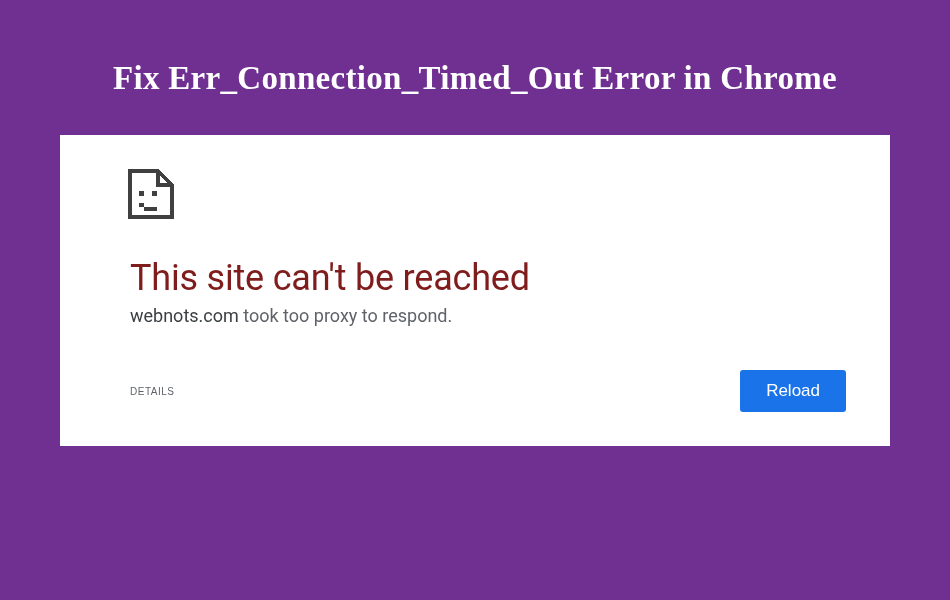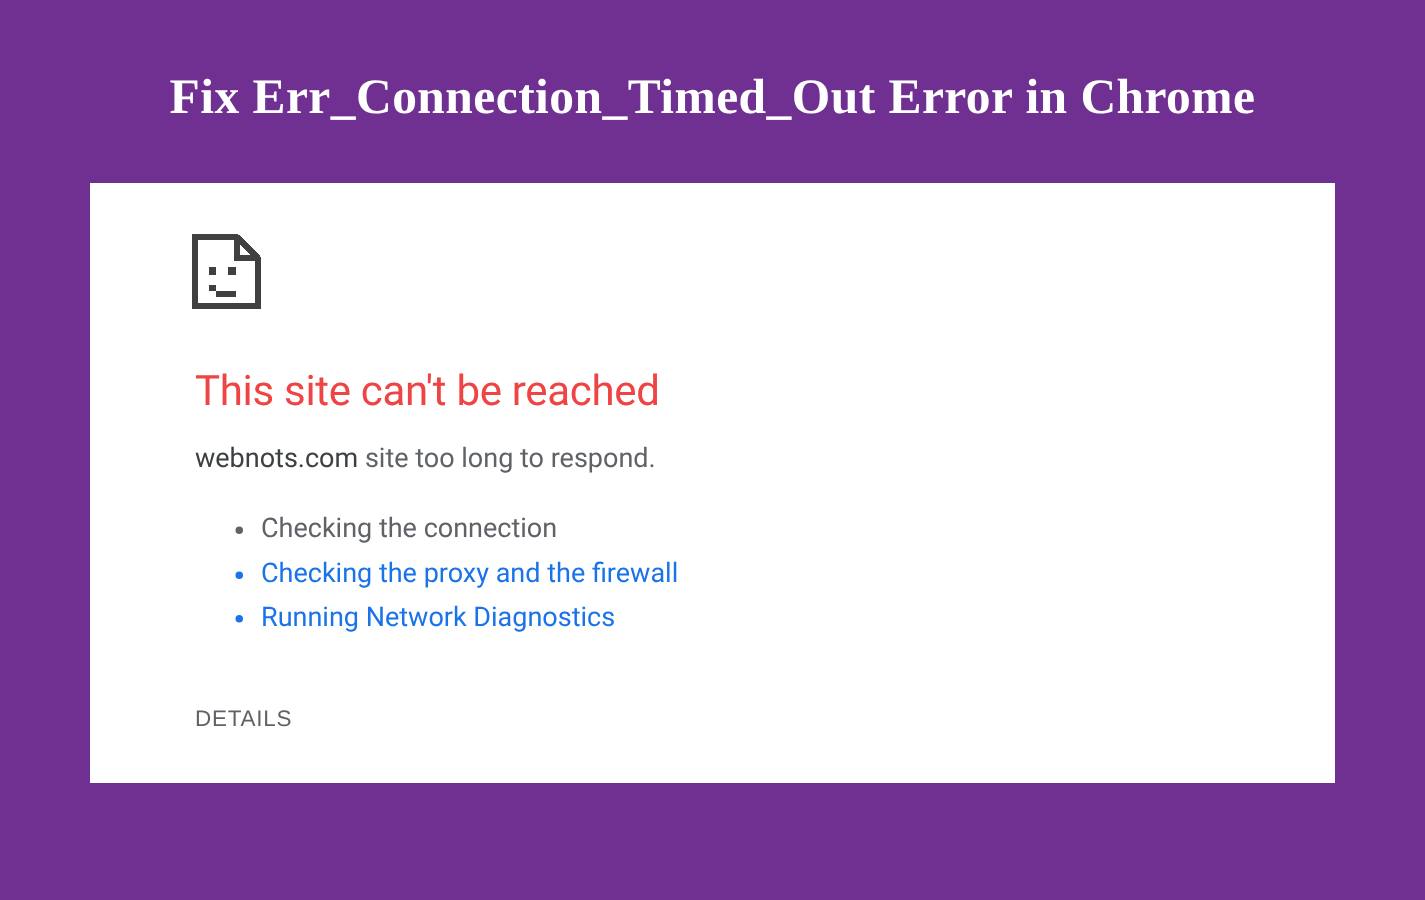--- a/index.html
+++ b/index.html
@@ -12,41 +12,41 @@
       height: 600px;
       background: #6f3091;
       font-family: -apple-system, BlinkMacSystemFont, "Segoe UI", Roboto, Arial, sans-serif;
       overflow: hidden;
     }
     .page-title {
       color: #ffffff;
       font-size: 33px;
       font-weight: 700;
       text-align: center;
-      padding-top: 47px;
+      padding-top: 60px;
       font-family: Georgia, "Times New Roman", serif;
       letter-spacing: 0.3px;
     }
     .error-panel {
       background: #ffffff;
       margin: 38px 60px 0 60px;
       padding: 34px 44px 34px 70px;
       position: relative;
     }
     .sad-icon {
       width: 46px;
       height: 50px;
       margin-bottom: 38px;
       margin-left: -2px;
     }
     .heading {
-      font-size: 28px;
-      color: #ef4444;
+      font-size: 36px;
+      color: #7f1d1d;
       font-weight: 400;
-      margin-bottom: 18px;
+      margin-bottom: 6px;
       letter-spacing: -0.2px;
     }
     .subtext {
       font-size: 18px;
       color: #5f6368;
       margin-bottom: 22px;
     }
     .subtext .hostname {
       font-weight: 400;
       color: #3c4043;
@@ -79,21 +79,21 @@
       margin-top: 22px;
       letter-spacing: 0.3px;
     }
     .bottom-row {
       display: flex;
       justify-content: space-between;
       align-items: center;
       margin-top: 44px;
     }
     .details-btn {
-      font-size: 15px;
+      font-size: 10px;
       color: #5f6368;
       letter-spacing: 0.5px;
       background: none;
       border: none;
       cursor: pointer;
       font-weight: 500;
     }
     .reload-btn {
       background: #1a73e8;
       color: #ffffff;
@@ -125,34 +125,24 @@
       <rect x="24" y="22" width="5" height="5" fill="#404040"></rect>
 
       <rect x="11" y="34" width="5" height="4" fill="#404040"></rect>
       <rect x="16" y="38" width="13" height="4" fill="#404040"></rect>
     </svg>
   </div>
 
   <div class="heading">This site can't be reached</div>
 
   <div class="subtext">
-    <span class="hostname">webnots.com</span><span> site too long to respond.</span>
+    <span class="hostname">webnots.com</span><span> took too proxy to respond.</span>
   </div>
 
 
-  <ul class="suggestions">
-    <li class="plain">
-      <span>Checking the connection</span>
-    </li>
-    <li class="link-item">
-      <a href="#">Checking the proxy and the firewall</a>
-    </li>
-    <li class="link-item">
-      <a href="#">Running Network Diagnostics</a>
-    </li>
-  </ul>
 
 
   <div class="bottom-row">
     <button class="details-btn">DETAILS</button>
+    <button class="reload-btn">Reload</button>
   </div>
 
 </div>
 
 </body></html>

